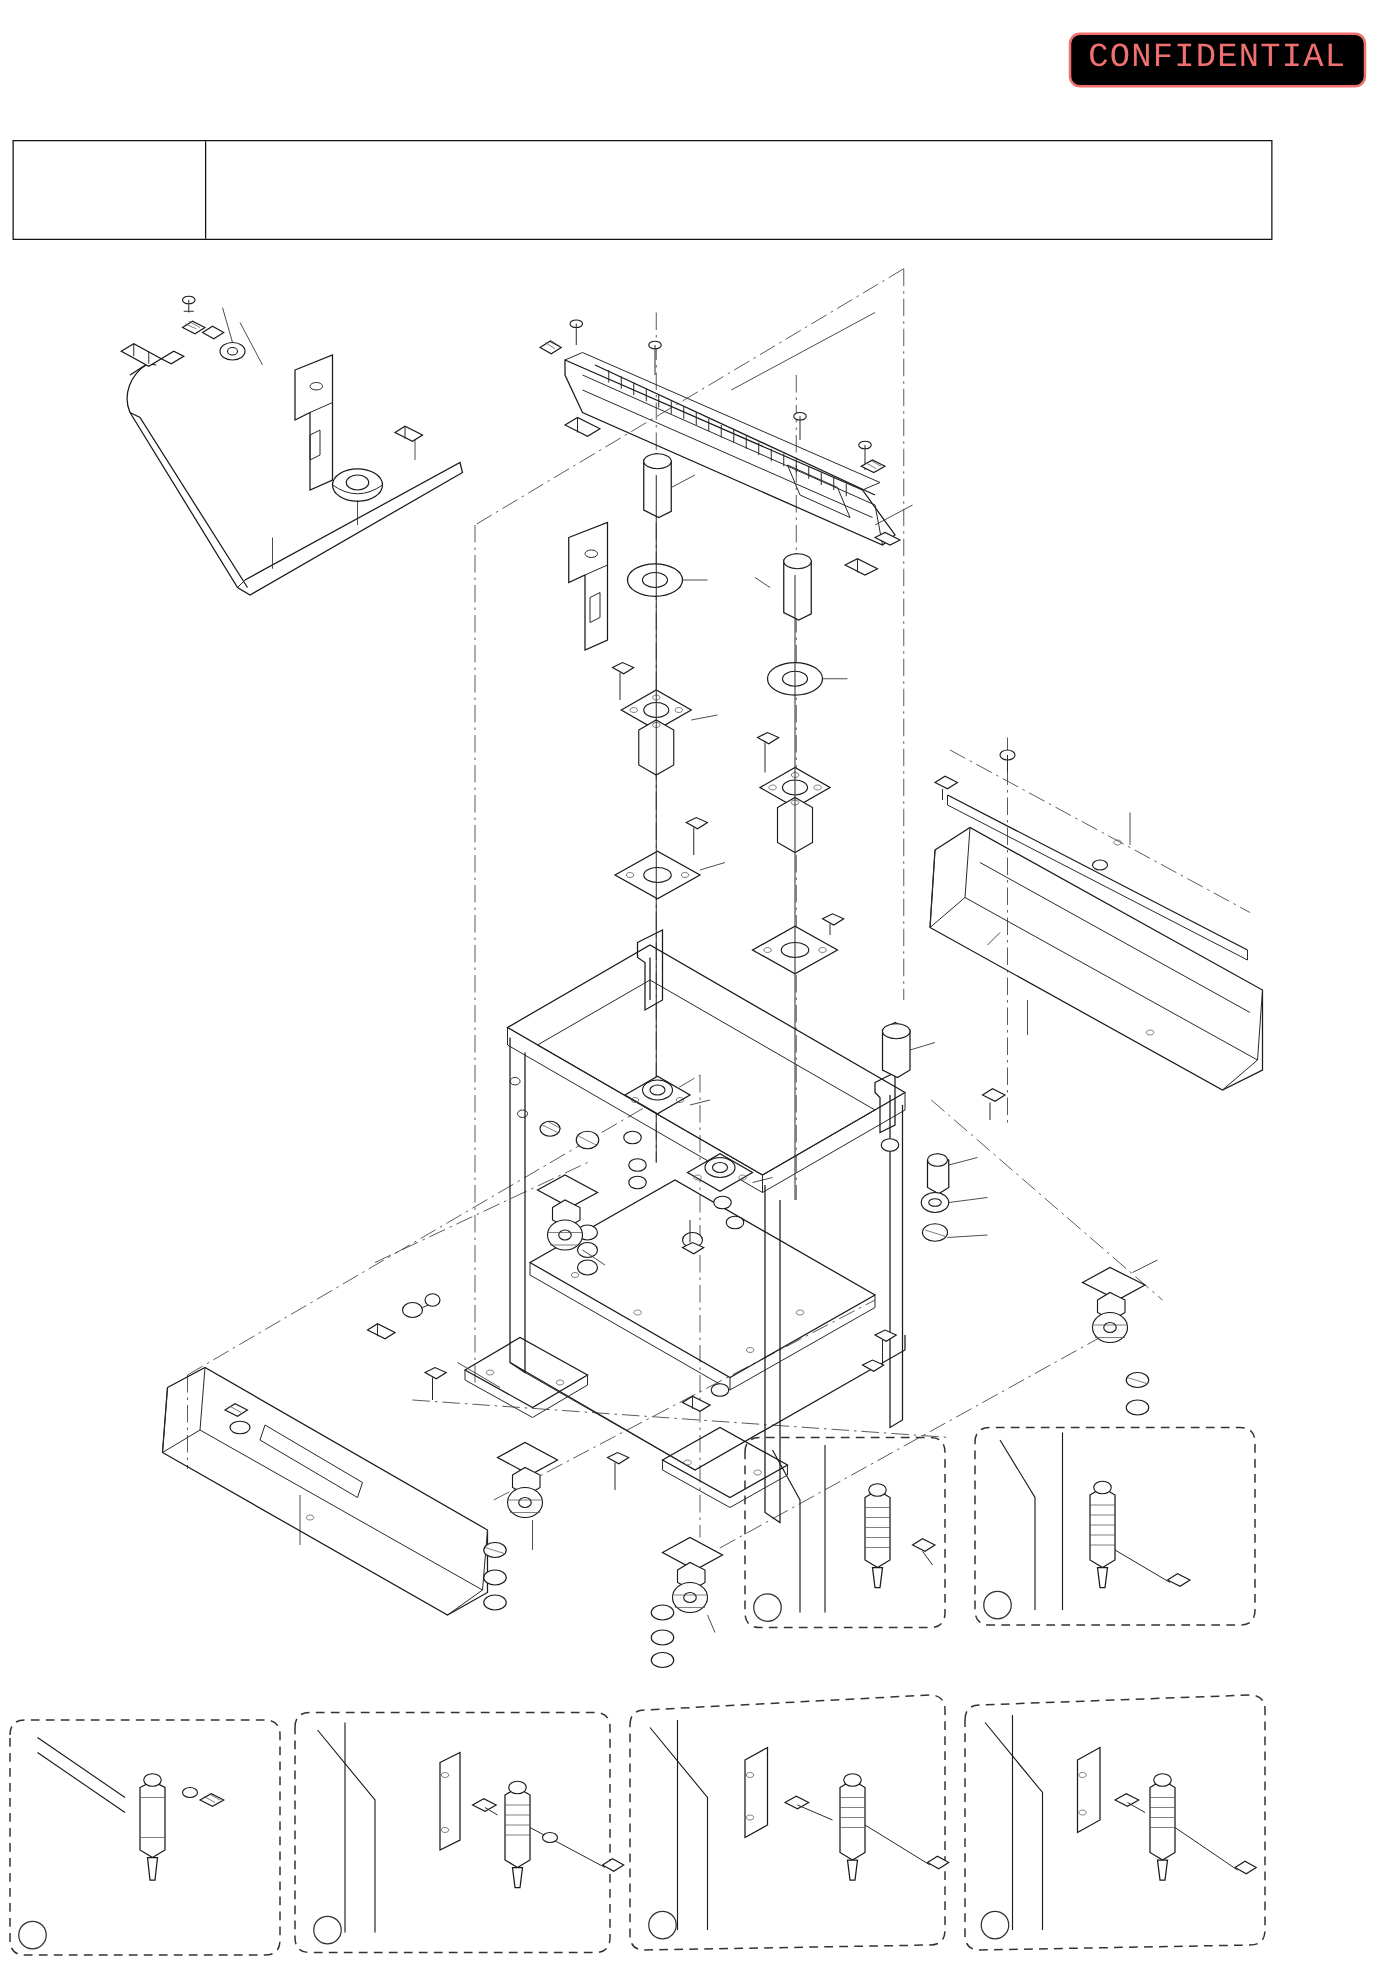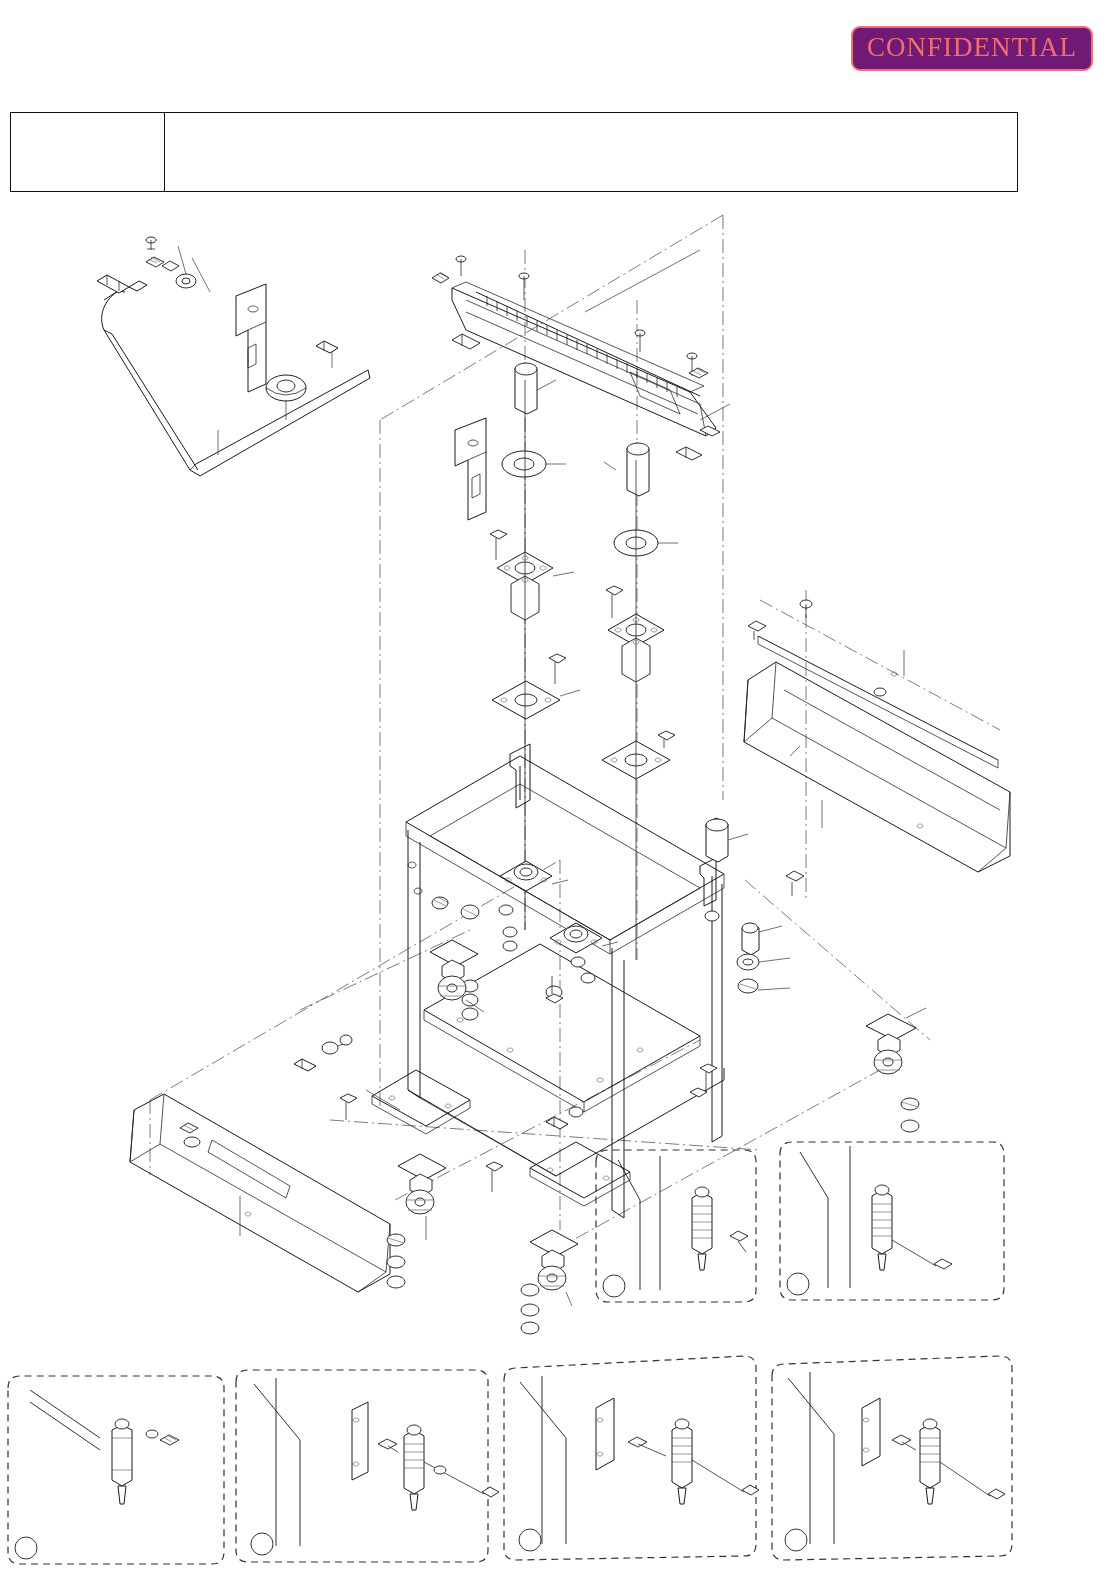--- a/index.html
+++ b/index.html
@@ -3,22 +3,22 @@
 <meta charset="utf-8">
 <style>
   html,body{margin:0;padding:0;background:#ffffff;}
   body{width:1107px;height:1575px;position:relative;overflow:hidden;
        font-family:"Liberation Sans",sans-serif;color:#111;}
   .stamp{
     position:absolute;right:14px;top:26px;
     border:2px solid #f07070;border-radius:9px;
     padding:4px 14px 6px 14px;
     color:#f07070;font-size:27px;letter-spacing:1px;
-    font-family:Liberation Serif, serif;
-    background:#701a75;
+    font-family:Liberation Mono, monospace;
+    background:#000000;
   }
   .titleblock{
     position:absolute;left:10px;top:112px;width:1008px;height:80px;
     border:1.6px solid #111;box-sizing:border-box;display:flex;
     background:#fff;
   }
   .titleblock .cell-left{
     width:154px;border-right:1.6px solid #111;box-sizing:border-box;
     display:flex;align-items:center;justify-content:center;
     font-size:13px;

